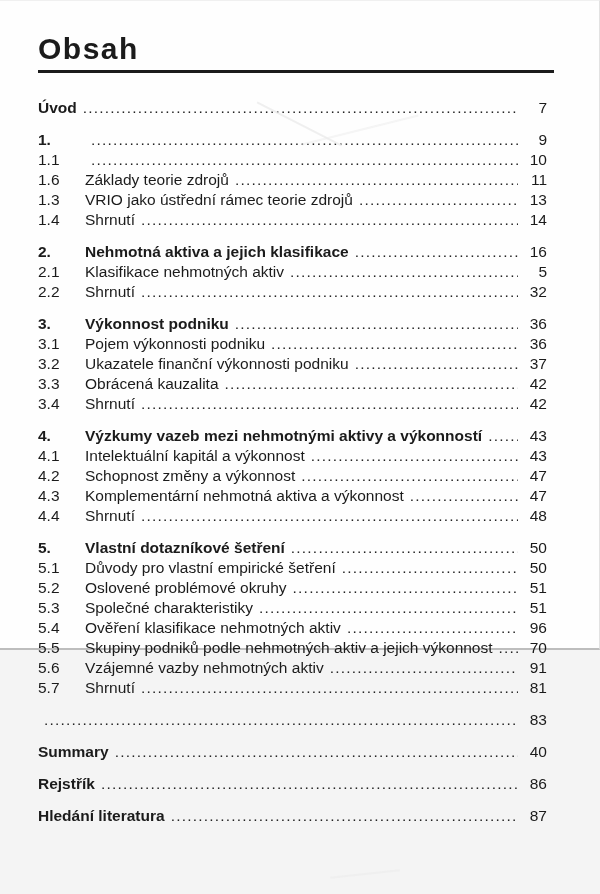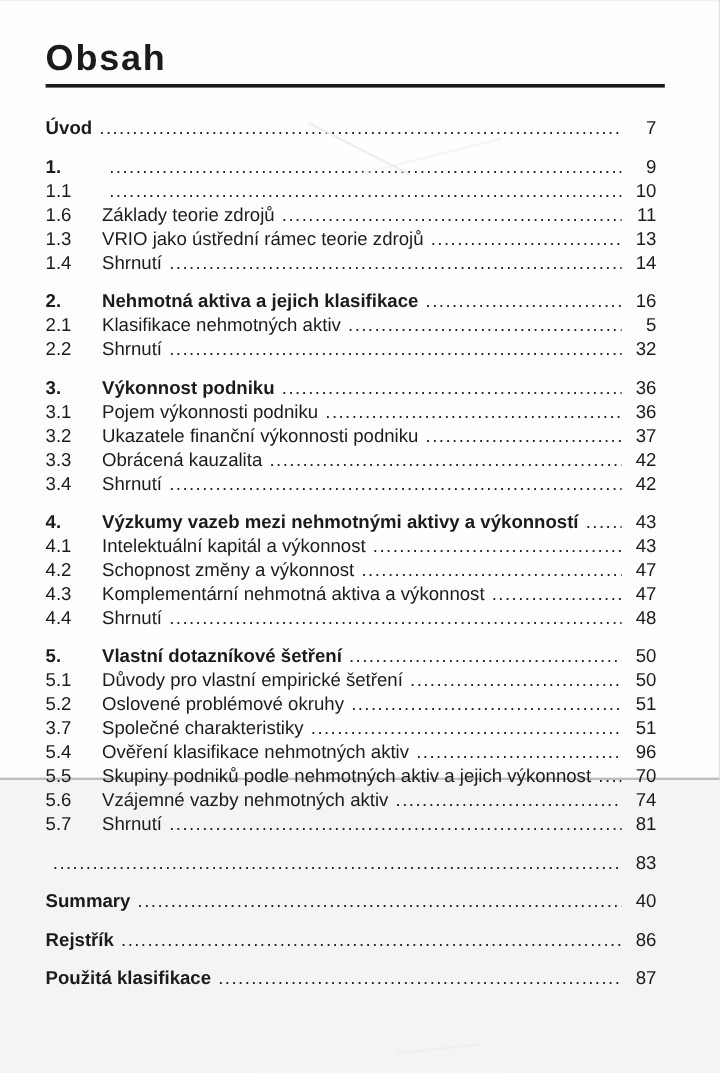--- a/index.html
+++ b/index.html
@@ -216,42 +216,42 @@
           <span class="leader">......................................................................................................................................................</span>
           <span class="pg">50</span>
         </div>
         <div class="row">
           <span class="num">5.2</span>
           <span class="label">Oslovené problémové okruhy</span>
           <span class="leader">......................................................................................................................................................</span>
           <span class="pg">51</span>
         </div>
         <div class="row">
-          <span class="num">3.7</span>
+          <span class="num">5.3</span>
           <span class="label">Společné charakteristiky</span>
           <span class="leader">......................................................................................................................................................</span>
           <span class="pg">51</span>
         </div>
         <div class="row">
           <span class="num">5.4</span>
           <span class="label">Ověření klasifikace nehmotných aktiv</span>
           <span class="leader">......................................................................................................................................................</span>
           <span class="pg">96</span>
         </div>
         <div class="row">
           <span class="num">5.5</span>
           <span class="label">Skupiny podniků podle nehmotných aktiv a jejich výkonnost</span>
           <span class="leader">......................................................................................................................................................</span>
           <span class="pg">70</span>
         </div>
         <div class="row">
           <span class="num">5.6</span>
           <span class="label">Vzájemné vazby nehmotných aktiv</span>
           <span class="leader">......................................................................................................................................................</span>
-          <span class="pg">74</span>
+          <span class="pg">91</span>
         </div>
         <div class="row">
           <span class="num">5.7</span>
           <span class="label">Shrnutí</span>
           <span class="leader">......................................................................................................................................................</span>
           <span class="pg">81</span>
         </div>
       </section>
       <section class="group">
         <div class="row bold">
@@ -268,21 +268,21 @@
       </section>
       <section class="group">
         <div class="row bold">
           <span class="label">Rejstřík</span>
           <span class="leader">......................................................................................................................................................</span>
           <span class="pg">86</span>
         </div>
       </section>
       <section class="group">
         <div class="row bold">
-          <span class="label">Použitá klasifikace</span>
+          <span class="label">Hledání literatura</span>
           <span class="leader">......................................................................................................................................................</span>
           <span class="pg">87</span>
         </div>
       </section>
     </main>
 
   <div class="smudge s1"></div>
   <div class="smudge s2"></div>
   <div class="smudge s3"></div>
 </div>

